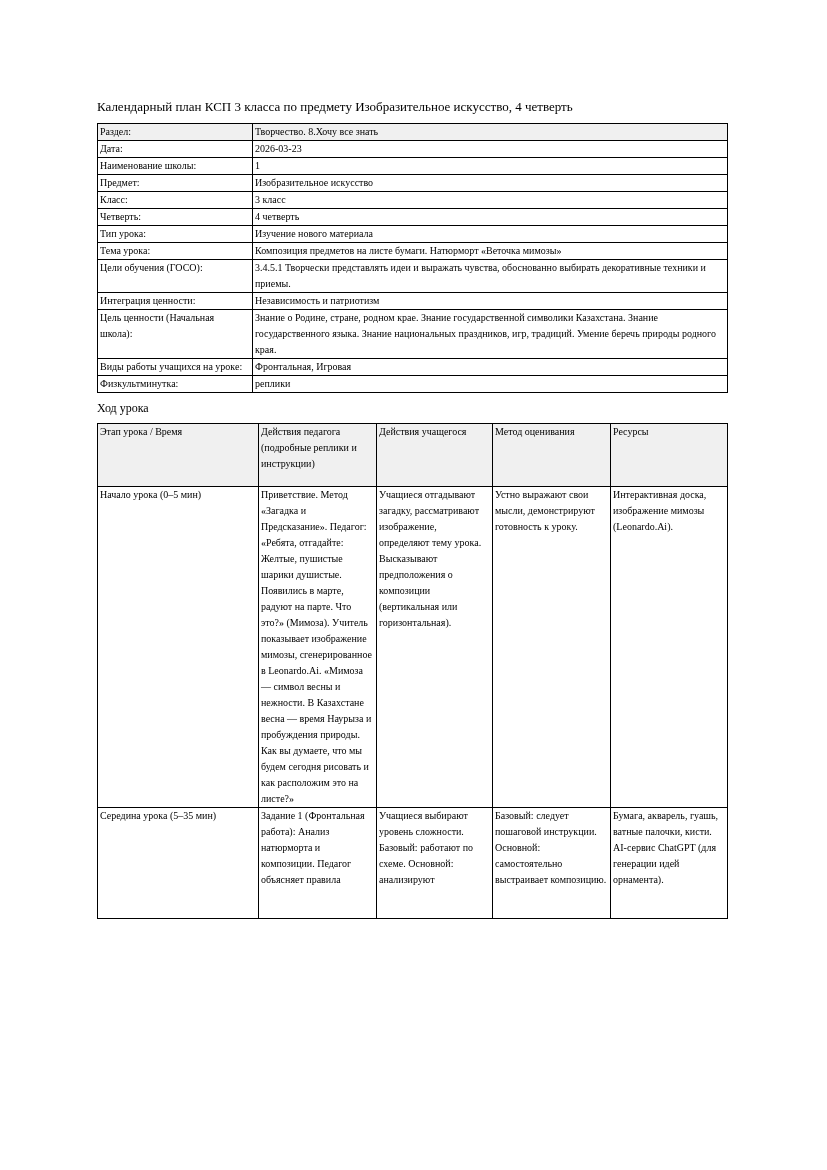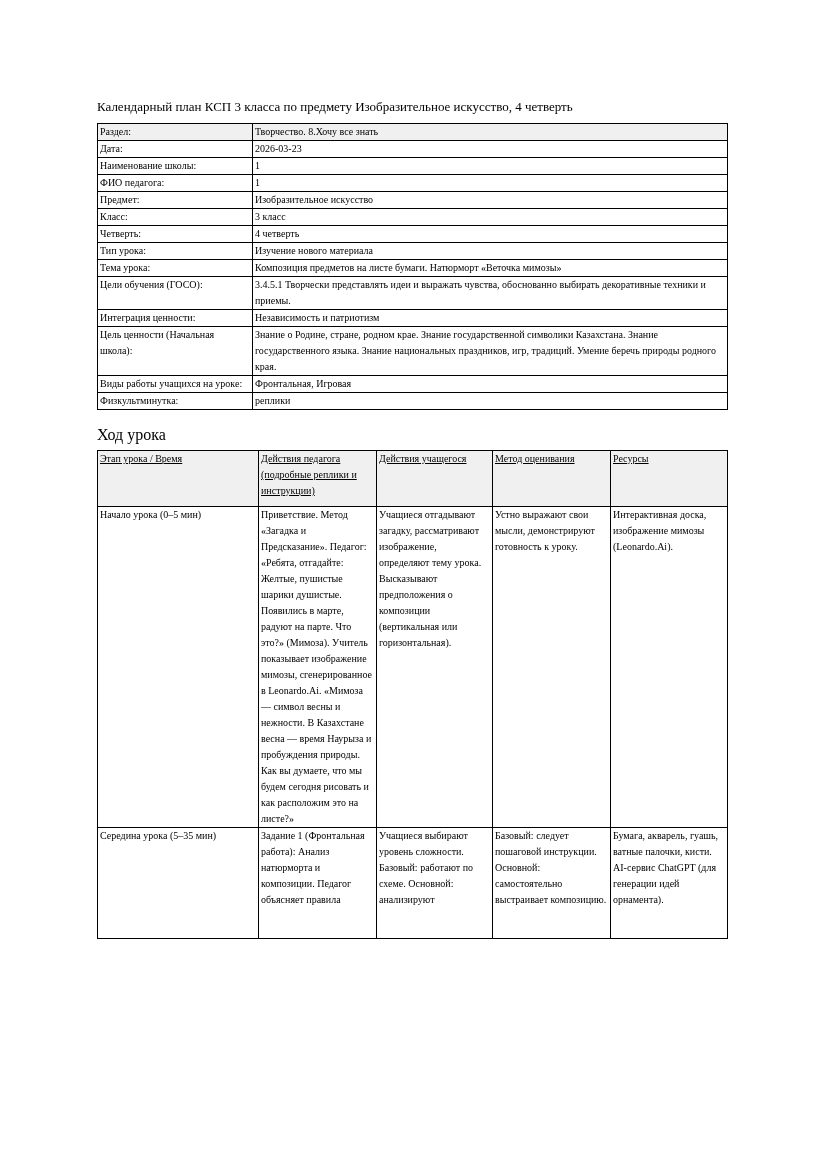--- a/index.html
+++ b/index.html
@@ -38,31 +38,31 @@
     text-align: left;
     font-weight: normal;
     padding: 0 3px 0 2px;
     line-height: 16px;
     overflow: hidden;
   }
   tr.shaded td, tr.shaded th { background: #f0f0f0; }
   .info-table col.c-label { width: 155px; }
   .info-table col.c-value { width: 475px; }
   .section-heading {
-    font-size: 16px;
+    font-size: 12px;
     line-height: 16px;
-    margin-top: 17px;
+    margin-top: 7px;
     margin-bottom: 7px;
   }
   .flow-table col.f1 { width: 161px; }
   .flow-table col.f2 { width: 118px; }
   .flow-table col.f3 { width: 116px; }
   .flow-table col.f4 { width: 118px; }
   .flow-table col.f5 { width: 117px; }
-  .flow-table thead th { height: 56px; text-decoration: underline; }
+  .flow-table thead th { height: 63px; }
   .flow-table tr.row-cut td { height: 111px; }
   .flow-table tr.row-cut .clip { max-height: 110px; overflow: hidden; }
 </style>
 </head>
 <body>
 
 <div class="page">
   <div class="content">
 
     <p class="doc-title">Календарный план КСП 3 класса по предмету Изобразительное искусство, 4 четверть</p>
@@ -76,24 +76,20 @@
         <tr class="shaded">
           <td>Раздел:</td>
           <td>Творчество. 8.Хочу все знать</td>
         </tr>
         <tr>
           <td>Дата:</td>
           <td>2026-03-23</td>
         </tr>
         <tr>
           <td>Наименование школы:</td>
-          <td>1</td>
-        </tr>
-        <tr>
-          <td>ФИО педагога:</td>
           <td>1</td>
         </tr>
         <tr>
           <td>Предмет:</td>
           <td>Изобразительное искусство</td>
         </tr>
         <tr>
           <td>Класс:</td>
           <td>3 класс</td>
         </tr>

